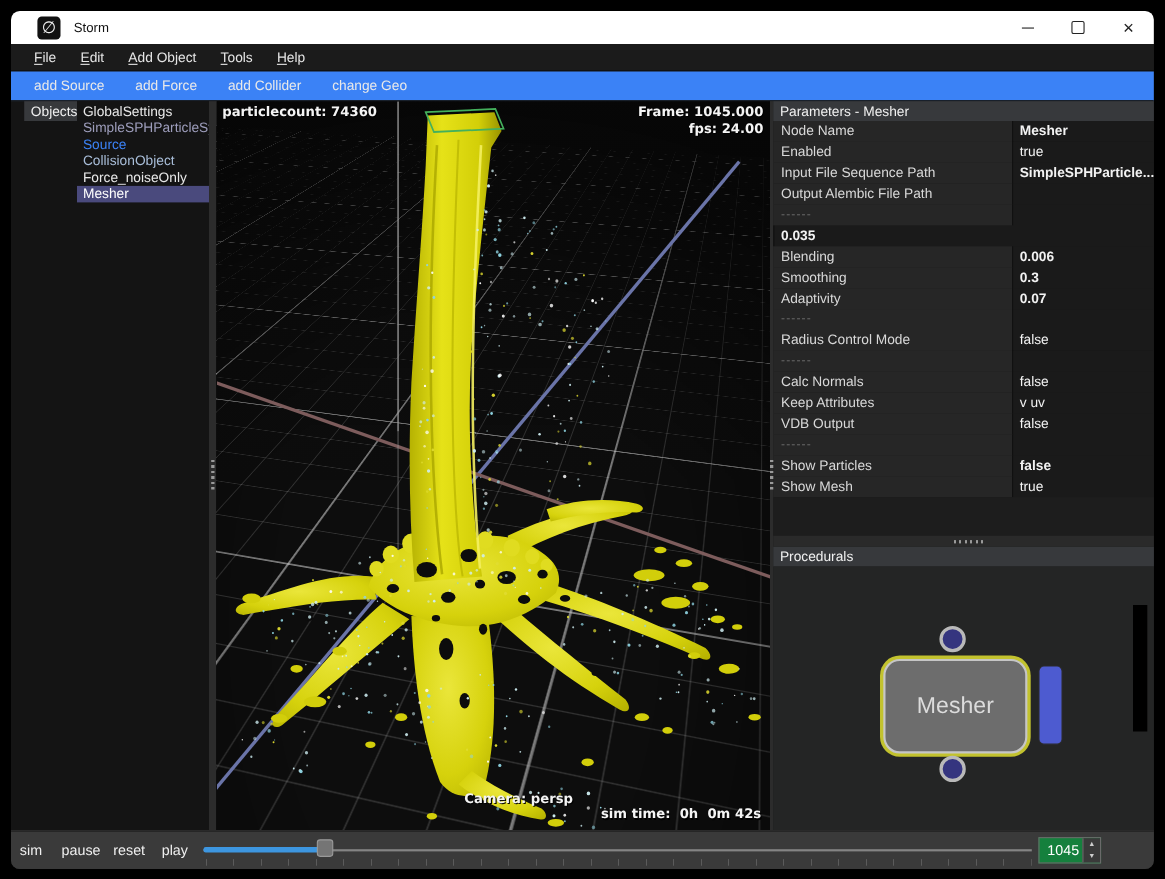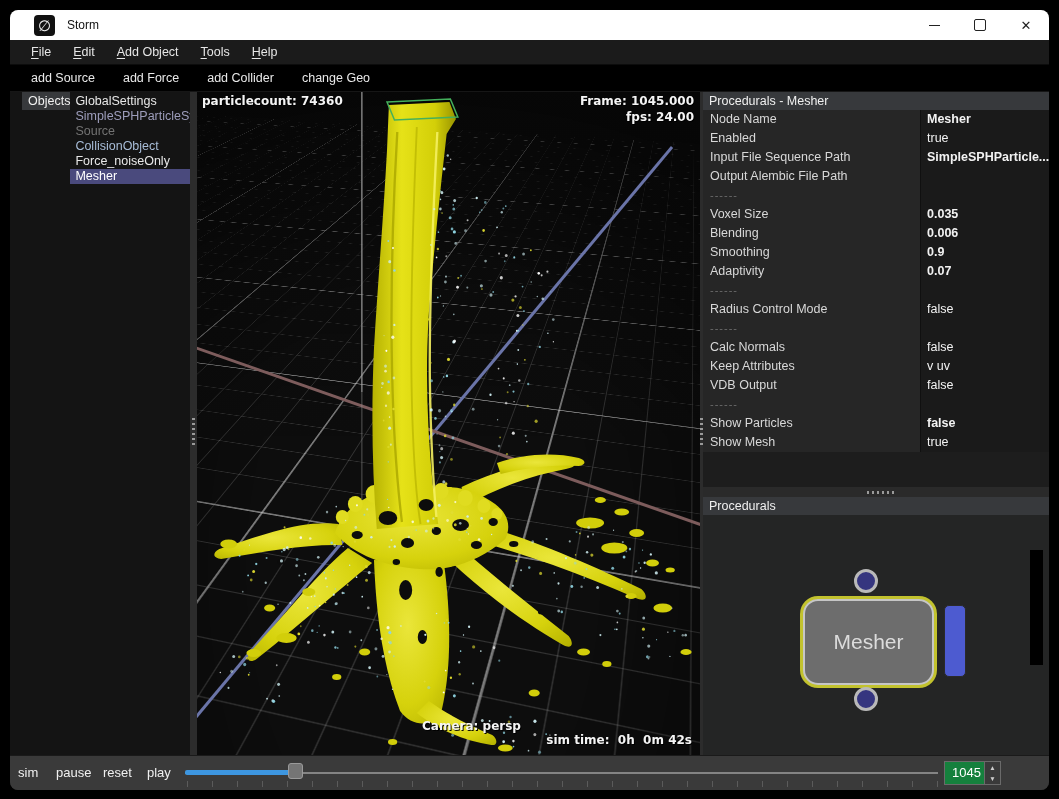--- a/index.html
+++ b/index.html
@@ -14,21 +14,21 @@
   .win-controls{margin-left:auto;display:flex;height:100%;}
   .win-btn{width:46px;height:100%;display:flex;align-items:center;justify-content:center;}
   .glyph-min{width:11px;height:1px;background:#222;}
   .glyph-max{width:10px;height:10px;border:1.2px solid #222;border-radius:2px;}
   .glyph-close{font-size:13px;color:#222;line-height:13px;}
   
   .menubar{height:24px;background:#1b1b1b;display:flex;align-items:center;padding-left:10px;
     border-bottom:1px solid #0c0c0c;}
   .menu-item{padding:0 11px;font-size:12.5px;color:#e6e6e6;}
   .menu-item u{text-underline-offset:2px;}
-  .toolbar{height:26px;background:#000000;display:flex;align-items:center;padding-left:15px;
+  .toolbar{height:26px;background:#3b82f6;display:flex;align-items:center;padding-left:15px;
     border-bottom:1px solid #161616;}
   .tool-btn{margin-right:16px;padding:0 6px;font-size:12.5px;color:#e9e9e9;}
   
   .content{position:absolute;top:82px;bottom:34px;left:0;right:0;display:flex;}
   .objects-panel{width:168px;display:flex;background:#141414;padding-left:12px;}
   .panel-header{height:18px;background:#37393c;color:#f0f0f0;font-size:12.5px;line-height:18px;
     padding-left:6px;flex:0 0 18px;}
   .objects-list{flex:1;background:#141414;padding-top:2px;}
   .obj-item{height:15px;line-height:15px;font-size:12.5px;padding-left:5px;white-space:nowrap;}
   .vsplitter{width:7px;background:#2c2c2c;position:relative;}
@@ -135,21 +135,21 @@
       <div class="tool-btn">change Geo</div>
     </div>
 
   <div class="content">
 
     <div class="objects-panel">
       <div class="panel-header">Objects</div>
       <div class="objects-list" id="objects-list">
           <div class="obj-item" style="color: rgb(232, 232, 232);">GlobalSettings</div>
           <div class="obj-item" style="color: rgb(157, 157, 187);">SimpleSPHParticleSystem</div>
-          <div class="obj-item" style="color: #737373;">Source</div>
+          <div class="obj-item" style="color: #3b82f6;">Source</div>
           <div class="obj-item" style="color: rgb(168, 189, 216);">CollisionObject</div>
           <div class="obj-item" style="color: rgb(232, 232, 232);">Force_noiseOnly</div>
           <div class="obj-item" style="color: rgb(255, 255, 255); background: rgb(74, 74, 125);">Mesher</div>
         </div>
     </div>
 
     <div class="vsplitter">
       <div class="dots-v"></div>
     </div>
 
@@ -639,21 +639,21 @@
       </svg>
       <div class="hud" style="left:5px;top:2px;">particlecount: 74360</div>
       <div class="hud right" style="right:6px;top:2px;">Frame: 1045.000</div>
       <div class="hud right" style="right:6px;top:18px;">fps: 24.00</div>
       <div class="hud" style="left:225px;top:627px;">Camera: persp</div>
       <div class="hud right" style="right:8px;top:641px;">sim time:  0h  0m 42s</div>
     </div>
 
     <div class="right-panel">
       <div class="dots-v2"></div>
-      <div class="panel-header">Procedurals - Mesher</div>
+      <div class="panel-header">Parameters - Mesher</div>
       <div class="params" id="params">
           <div class="p-row">
             <div class="p-label">Node Name</div>
             <div class="p-value bold">Mesher</div>
           </div>
           <div class="p-row">
             <div class="p-label">Enabled</div>
             <div class="p-value">true</div>
           </div>
           <div class="p-row">
@@ -662,30 +662,29 @@
           </div>
           <div class="p-row">
             <div class="p-label">Output Alembic File Path</div>
             <div class="p-value"></div>
           </div>
           <div class="p-row sep">
             <div class="p-label">------</div>
             <div class="p-value"></div>
           </div>
           <div class="p-row">
-            <div class="p-label">Voxel Size</div>
             <div class="p-value bold">0.035</div>
           </div>
           <div class="p-row">
             <div class="p-label">Blending</div>
             <div class="p-value bold">0.006</div>
           </div>
           <div class="p-row">
             <div class="p-label">Smoothing</div>
-            <div class="p-value bold">0.9</div>
+            <div class="p-value bold">0.3</div>
           </div>
           <div class="p-row">
             <div class="p-label">Adaptivity</div>
             <div class="p-value bold">0.07</div>
           </div>
           <div class="p-row sep">
             <div class="p-label">------</div>
             <div class="p-value"></div>
           </div>
           <div class="p-row">

